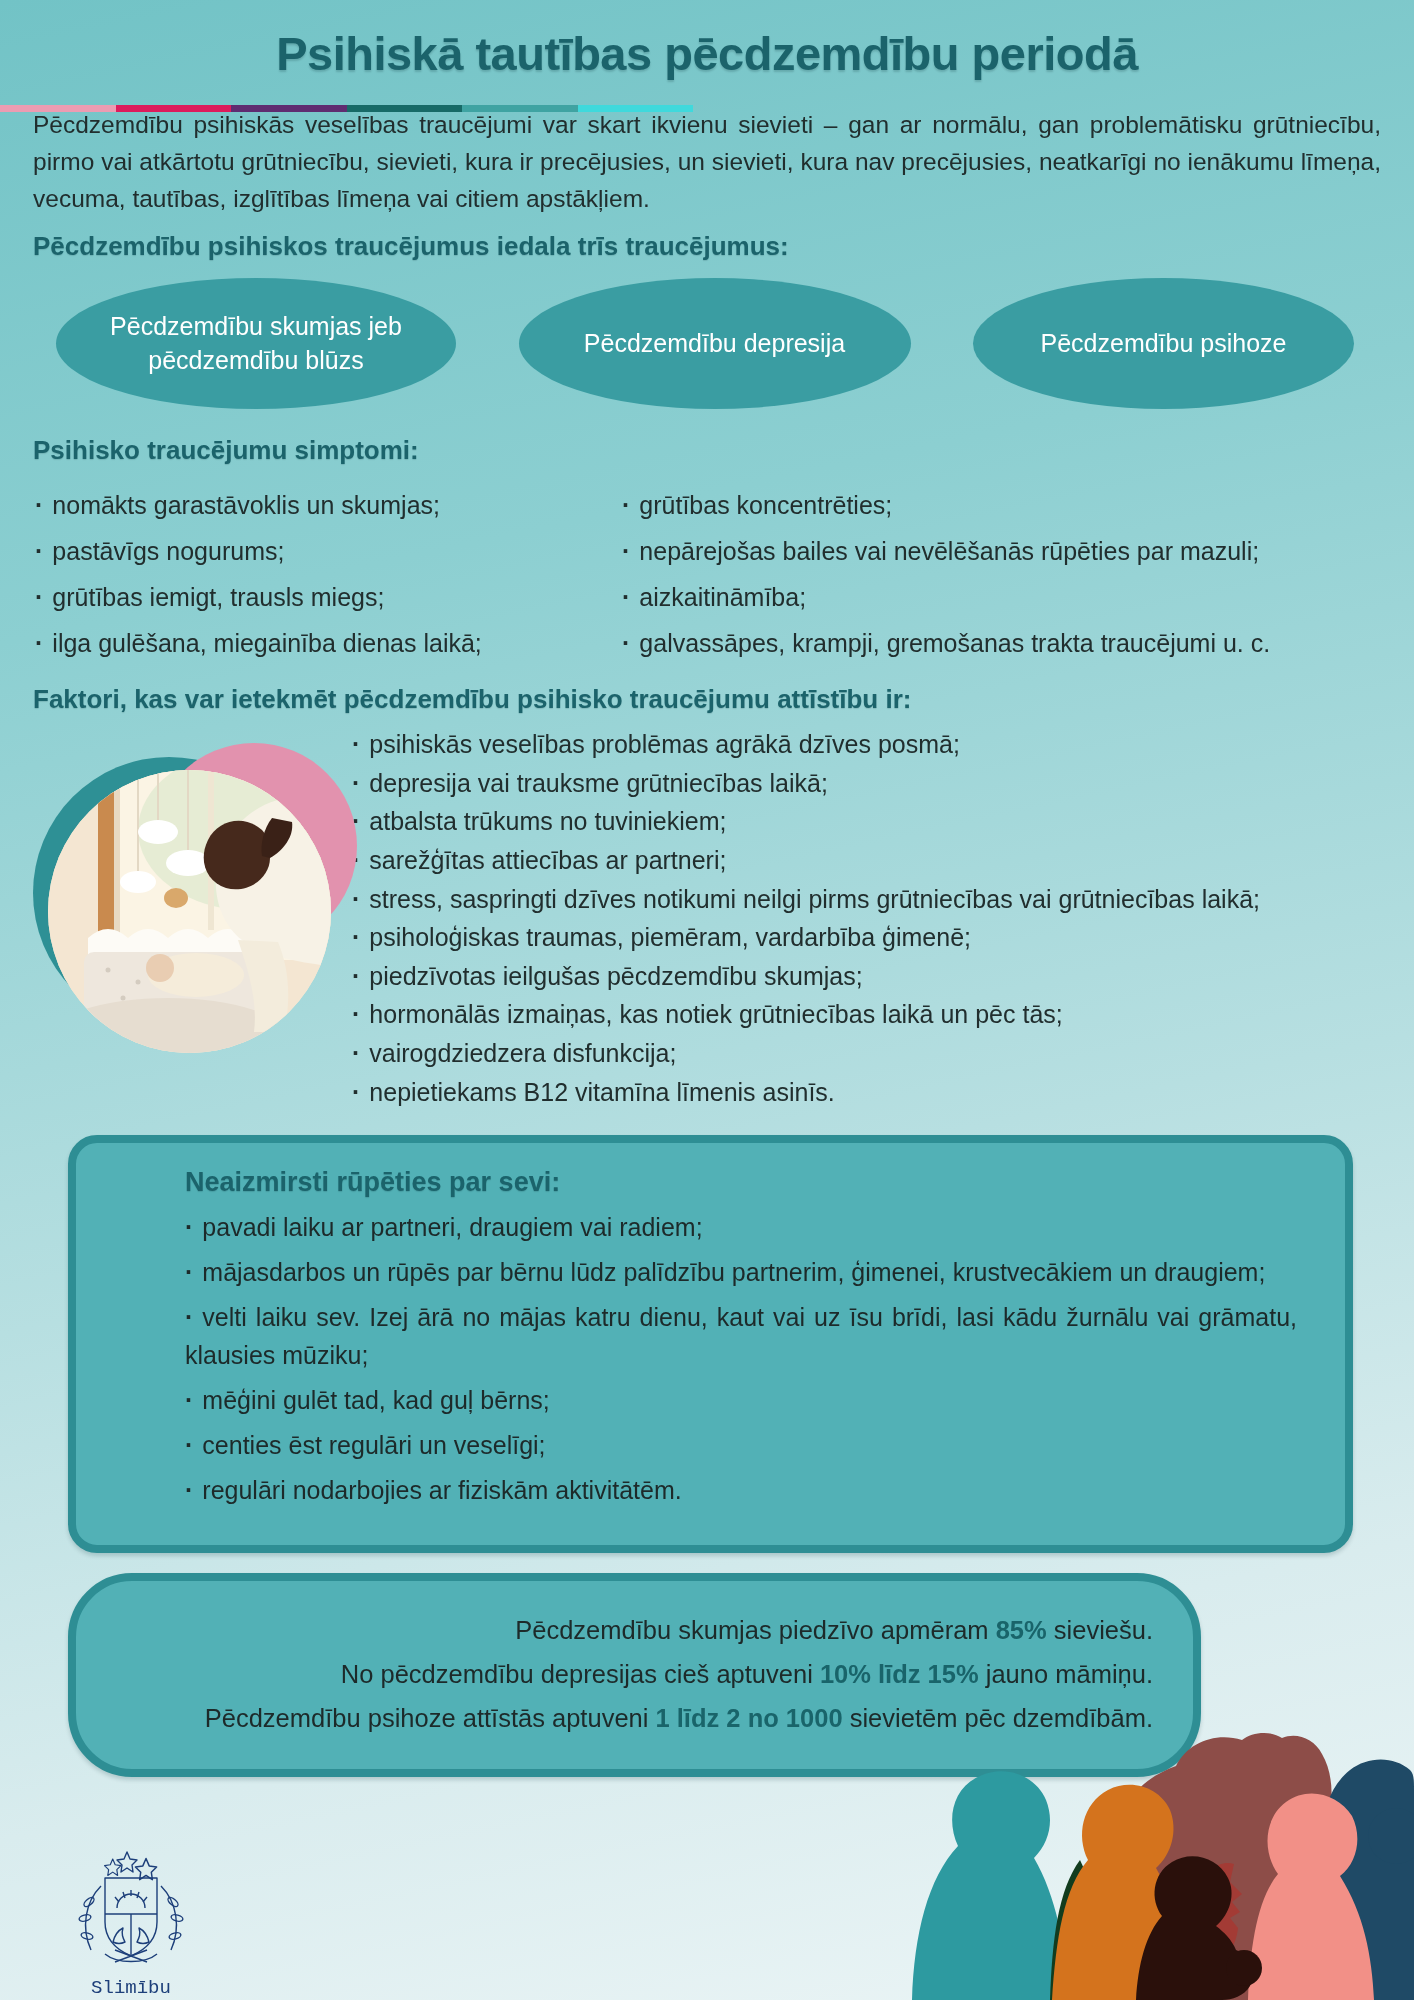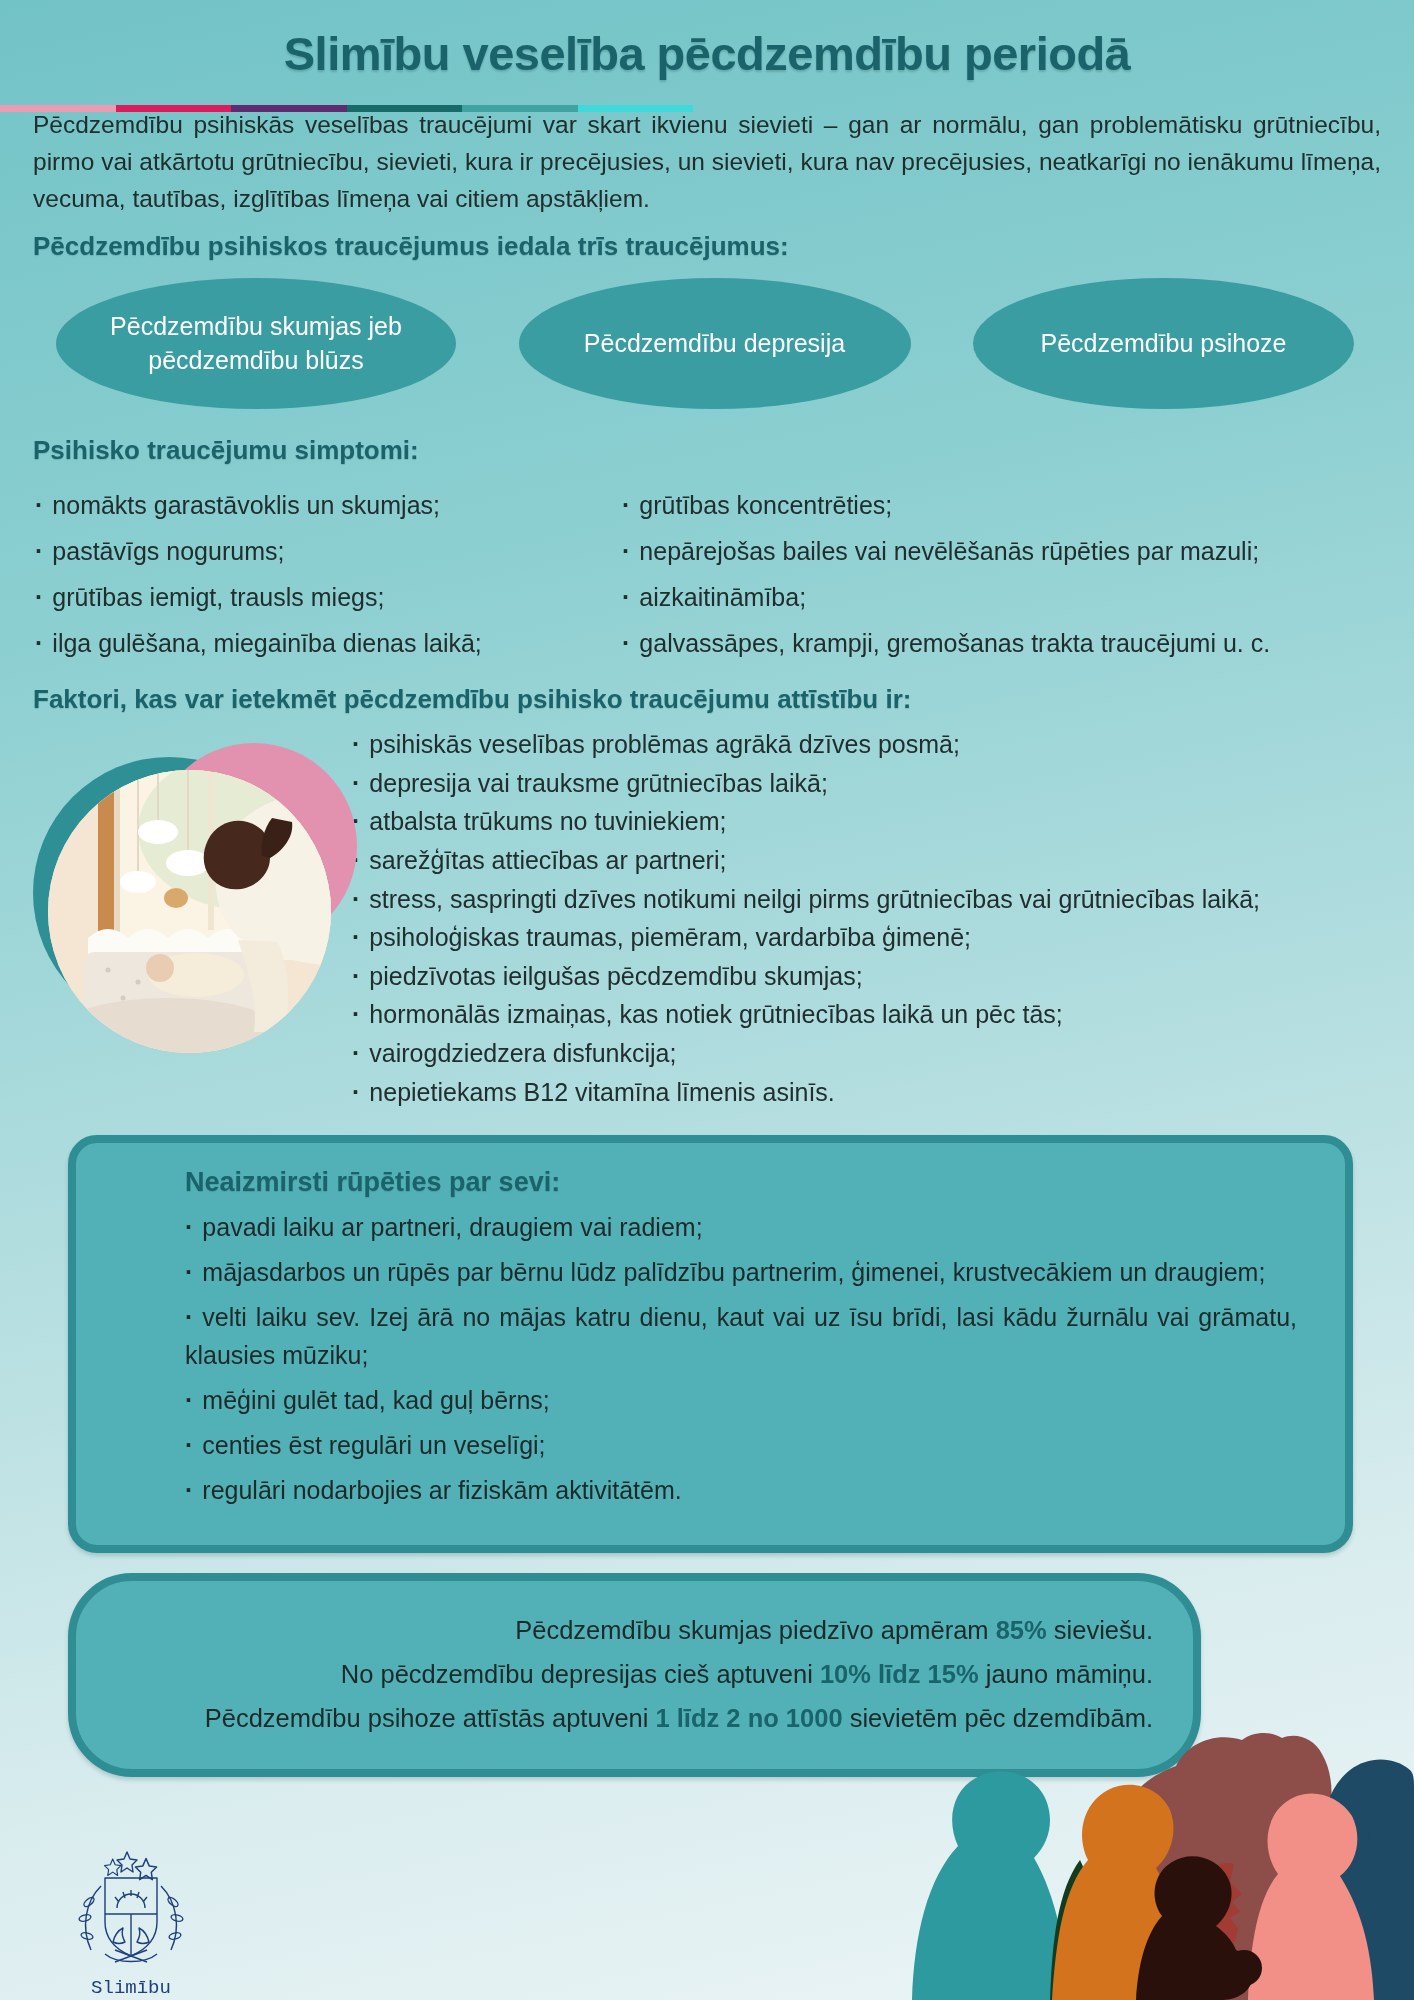--- a/index.html
+++ b/index.html
@@ -113,21 +113,21 @@
   .logo{position:absolute;left:28px;top:1850px;width:206px;text-align:center;font-family:Liberation Mono, monospace;}
   .logo svg{display:block;margin:0 auto;}
   .logo-text{margin-top:8px;font-size:19px;line-height:1.35;color:#1d3f7a;}
   .silhouettes{position:absolute;right:0;bottom:0;width:514px;height:270px;}
 </style>
 </head>
 <body>
 
 <div class="poster">
 
-  <h1 class="title">Slimību veselība pēcdzemdību periodā</h1>
+  <h1 class="title">Psihiskā tautības pēcdzemdību periodā</h1>
 
   <div class="divider">
     <span style="background: rgb(236, 156, 178);"></span>
     <span style="background: rgb(220, 28, 92);"></span>
     <span style="background: rgb(95, 44, 113);"></span>
     <span style="background: rgb(23, 106, 103);"></span>
     <span style="background: rgb(63, 163, 162);"></span>
     <span style="background: rgb(63, 217, 220);"></span>
   </div>
 

